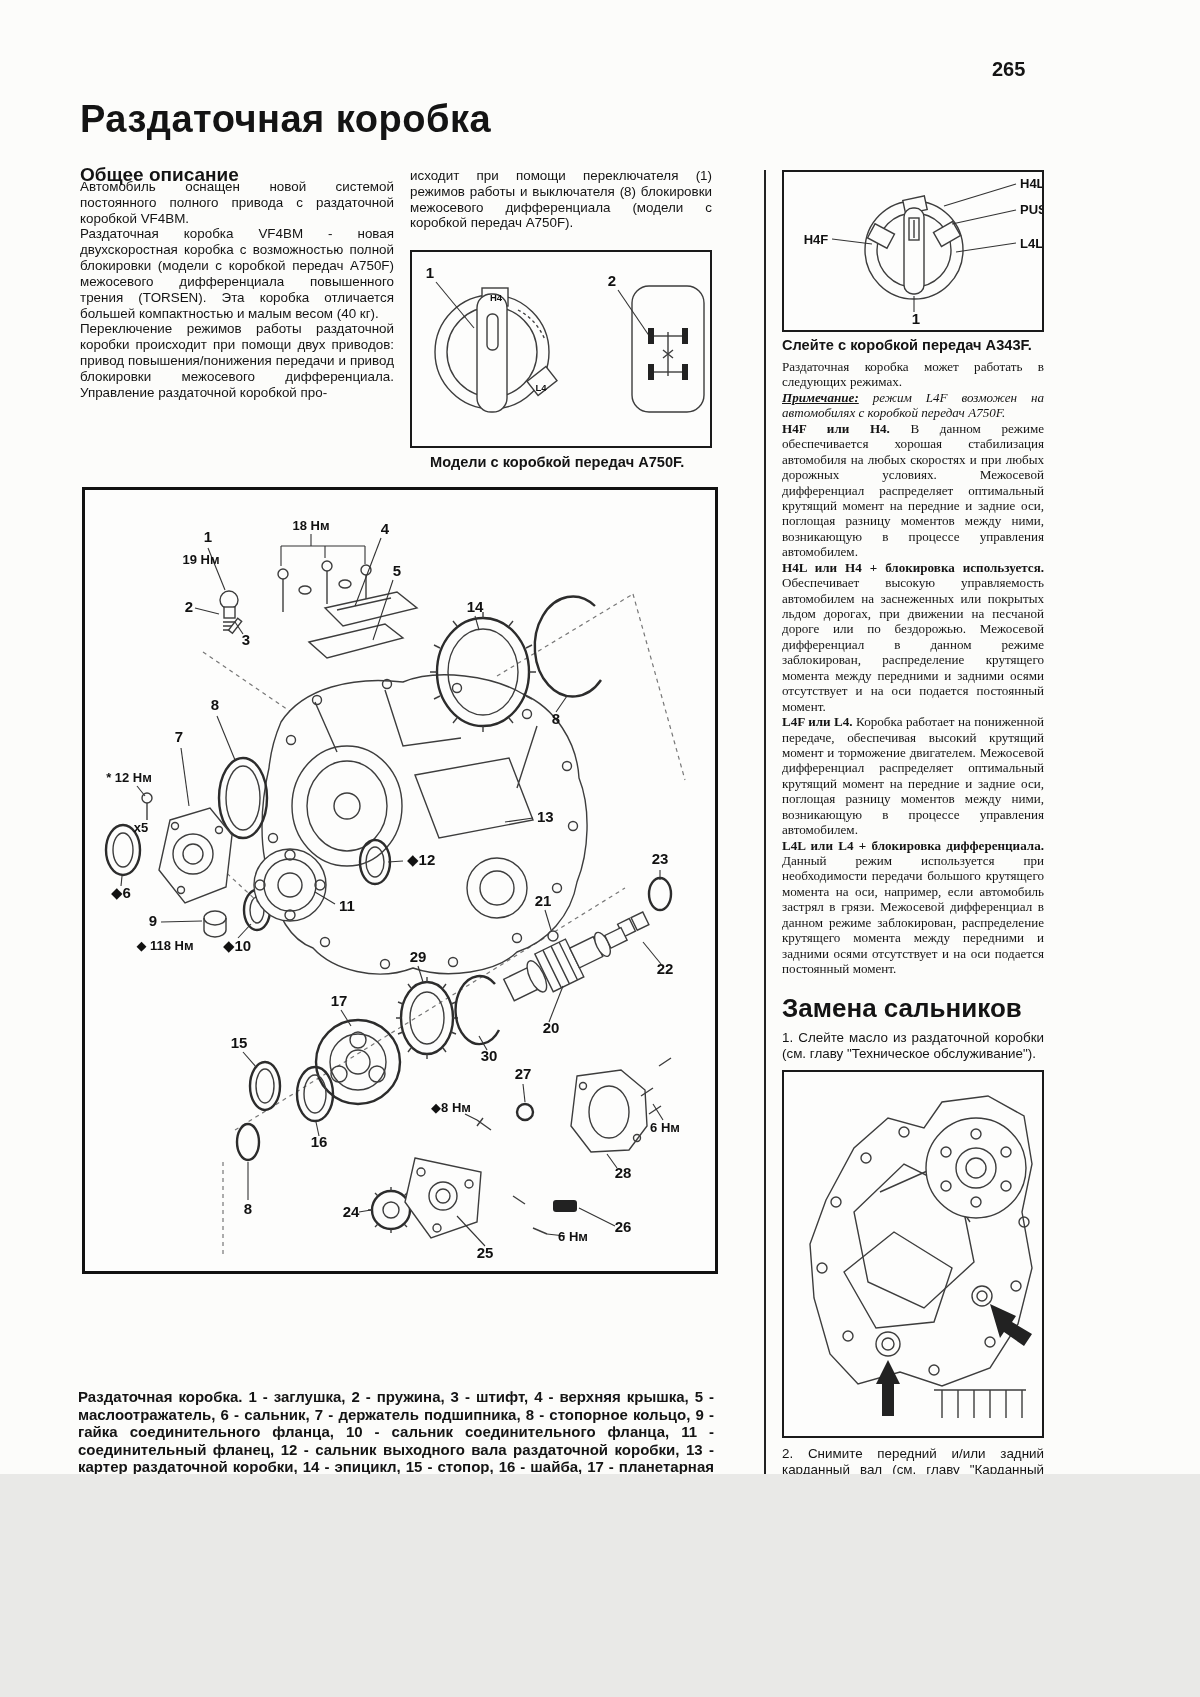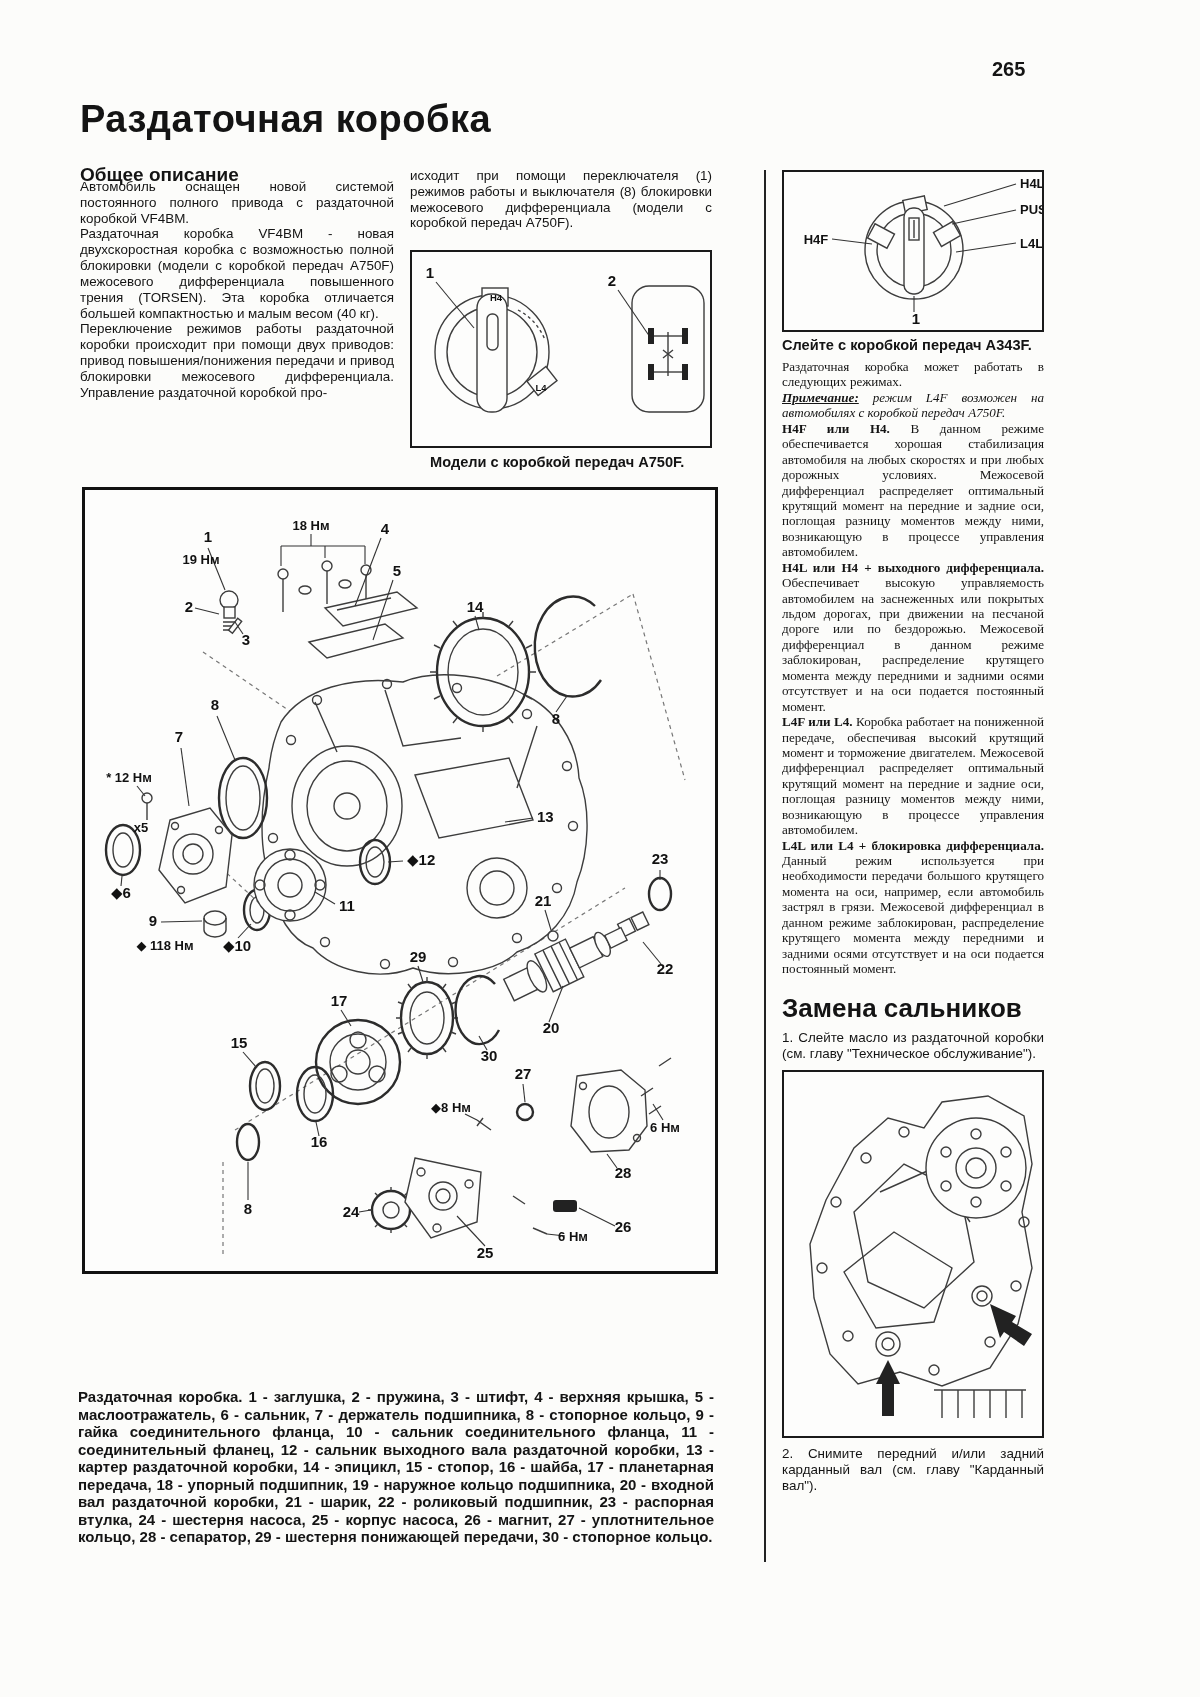--- a/index.html
+++ b/index.html
@@ -1,17 +1,17 @@
 <!DOCTYPE html>
 <html lang="ru"><head>
 <meta charset="utf-8">
 <style>
   html,body{margin:0;padding:0;background:#e9e9e7;}
   .page{
-    position:relative;width:1200px;height:1697px;margin:0 auto;
+    position:relative;width:1200px;height:1474px;margin:0 auto;
     background:#fcfcfa;color:#141414;
     font-family:"Liberation Sans","DejaVu Sans",sans-serif;
     overflow:hidden;
   }
   .abs{position:absolute;}
   .pageno{font-size:20px;font-weight:bold;}
   .title{font-size:38px;font-weight:bold;letter-spacing:.5px;text-align:right;}
   .h2a{font-size:19px;font-weight:bold;}
   .h2b{font-size:26px;font-weight:bold;}
   .body-text{font-size:13.4px;line-height:1.18;text-align:justify;}
@@ -121,21 +121,21 @@
             <text x="132" y="152" class="dl n" text-anchor="middle">1</text>
           </g>
       </svg>
     </div>
     <div class="figcap">Слейте с коробкой передач A343F.</div>
 
     <div class="rc-text" style="margin-top:6px;font-family:Liberation Serif, serif;">
       <p>Раздаточная коробка может работать в следующих режимах.</p>
       <p class="note"><span class="nlabel">Примечание:</span><span> режим L4F возможен на автомобилях с коробкой передач A750F.</span></p>
       <p><span class="lead">H4F или H4.</span><span> В данном режиме обеспечивается хорошая стабилизация автомобиля на любых скоростях и при любых дорожных условиях. Межосевой дифференциал распределяет оптимальный крутящий момент на передние и задние оси, поглощая разницу моментов между ними, возникающую в процессе управления автомобилем.</span></p>
-      <p><span class="lead">H4L или H4 + выходного дифференциала.</span><span> Обеспечивает высокую управляемость автомобилем на заснеженных или покрытых льдом дорогах, при движении на песчаной дороге или по бездорожью. Межосевой дифференциал в данном режиме заблокирован, распределение крутящего момента между передними и задними осями отсутствует и на оси подается постоянный момент.</span></p>
+      <p><span class="lead">H4L или H4 + блокировка используется.</span><span> Обеспечивает высокую управляемость автомобилем на заснеженных или покрытых льдом дорогах, при движении на песчаной дороге или по бездорожью. Межосевой дифференциал в данном режиме заблокирован, распределение крутящего момента между передними и задними осями отсутствует и на оси подается постоянный момент.</span></p>
       <p><span class="lead">L4F или L4.</span><span> Коробка работает на пониженной передаче, обеспечивая высокий крутящий момент и торможение двигателем. Межосевой дифференциал распределяет оптимальный крутящий момент на передние и задние оси, поглощая разницу моментов между ними, возникающую в процессе управления автомобилем.</span></p>
       <p><span class="lead">L4L или L4 + блокировка дифференциала.</span><span> Данный режим используется при необходимости передачи большого крутящего момента на оси, например, если автомобиль застрял в грязи. Межосевой дифференциал в данном режиме заблокирован, распределение крутящего момента между передними и задними осями отсутствует и на оси подается постоянный момент.</span></p>
     </div>
 
     <div class="h2b" style="margin-top:16px;">Замена сальников</div>
     <div class="step" style="margin-top:6px;">1. Слейте масло из раздаточной коробки (см. главу "Техническое обслуживание").</div>
 
     <div class="figframe" style="width:258px;height:364px;margin-top:8px;">
       <svg width="258" height="364" viewBox="0 0 258 364">
 

